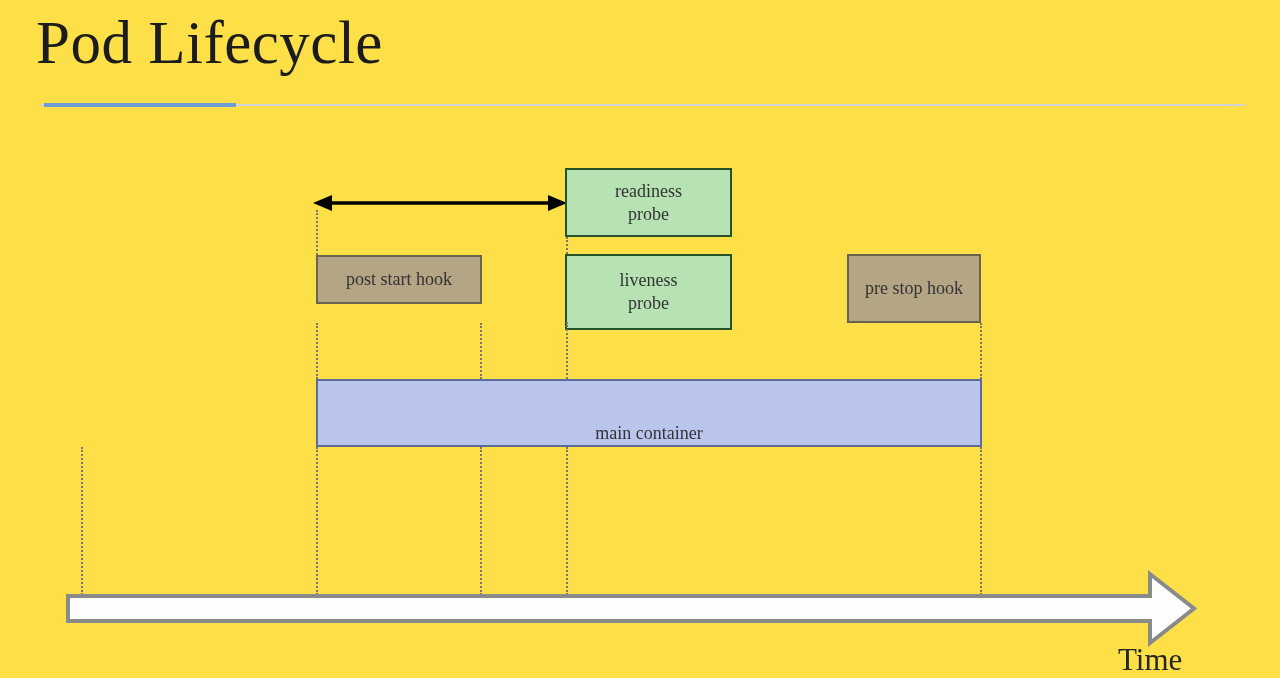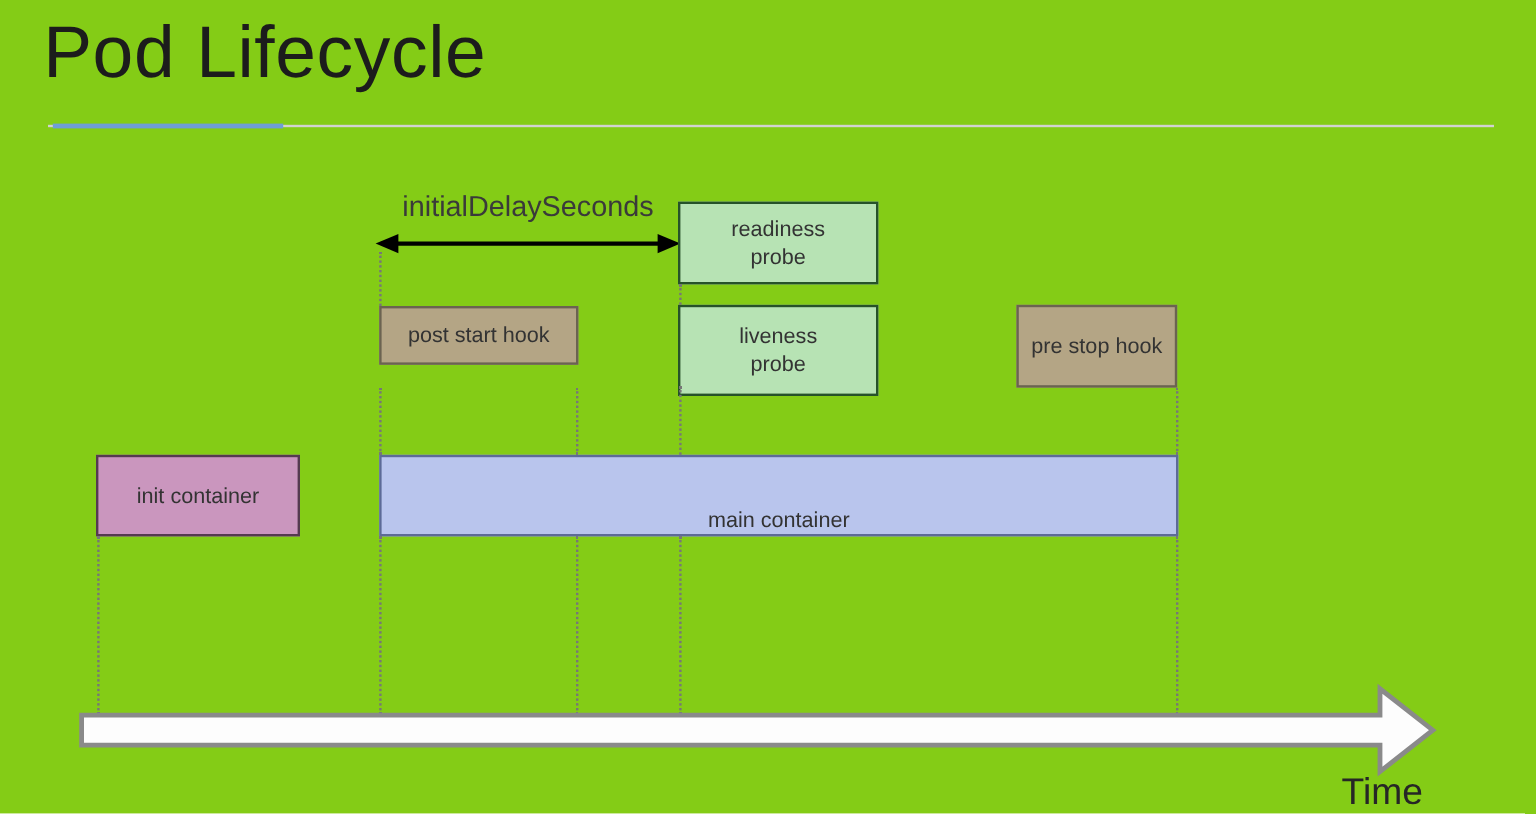--- a/index.html
+++ b/index.html
@@ -1,22 +1,22 @@
 <!DOCTYPE html>
 <html><head>
 <meta charset="utf-8">
 <style>
   html, body { margin: 0; padding: 0; background: #ffffff; }
   .stage {
     position: relative;
     width: 1280px;
     height: 678px;
-    background: #84cc16;
+    background: #fde047;
     overflow: hidden;
-    font-family: Liberation Sans, sans-serif;
+    font-family: Liberation Serif, serif;
   }
   .title {
     position: absolute;
     left: 36px;
     top: 8px;
     font-size: 61px;
     font-weight: 300;
     letter-spacing: 0.5px;
     color: #1c1c1c;
   }
@@ -85,21 +85,20 @@
 </style>
 </head>
 <body>
 
 <div class="stage">
 
   <div class="title">Pod Lifecycle</div>
   <div class="rule-gray"></div>
   <div class="rule-blue"></div>
 
-  <div class="delay-label">initialDelaySeconds</div>
   <svg class="delay-arrow" width="260" height="28" viewBox="0 0 260 28">
     <line x1="8" y1="14" x2="252" y2="14" stroke="#000000" stroke-width="3.5"></line>
     <polygon points="3,14 22,6 22,22" fill="#000000"></polygon>
     <polygon points="257,14 238,6 238,22" fill="#000000"></polygon>
   </svg>
 
   <div class="box box-probe box-ready">
     <span>readiness</span>
     <span>probe</span>
   </div>
@@ -110,23 +109,20 @@
 
   <div class="box box-probe box-live">
     <span>liveness</span>
     <span>probe</span>
   </div>
 
   <div class="box box-hook box-pre">
     <span>pre stop hook</span>
   </div>
 
-  <div class="box box-init">
-    <span>init container</span>
-  </div>
 
   <div class="box box-main">
     <span>main container</span>
   </div>
 
   <div class="dotline" style="left:81px;  top:447px; height:148px;"></div>
   <div class="dotline" style="left:316px; top:210px; height:45px;"></div>
   <div class="dotline" style="left:316px; top:323px; height:56px;"></div>
   <div class="dotline" style="left:316px; top:447px; height:148px;"></div>
   <div class="dotline" style="left:480px; top:323px; height:56px;"></div>

